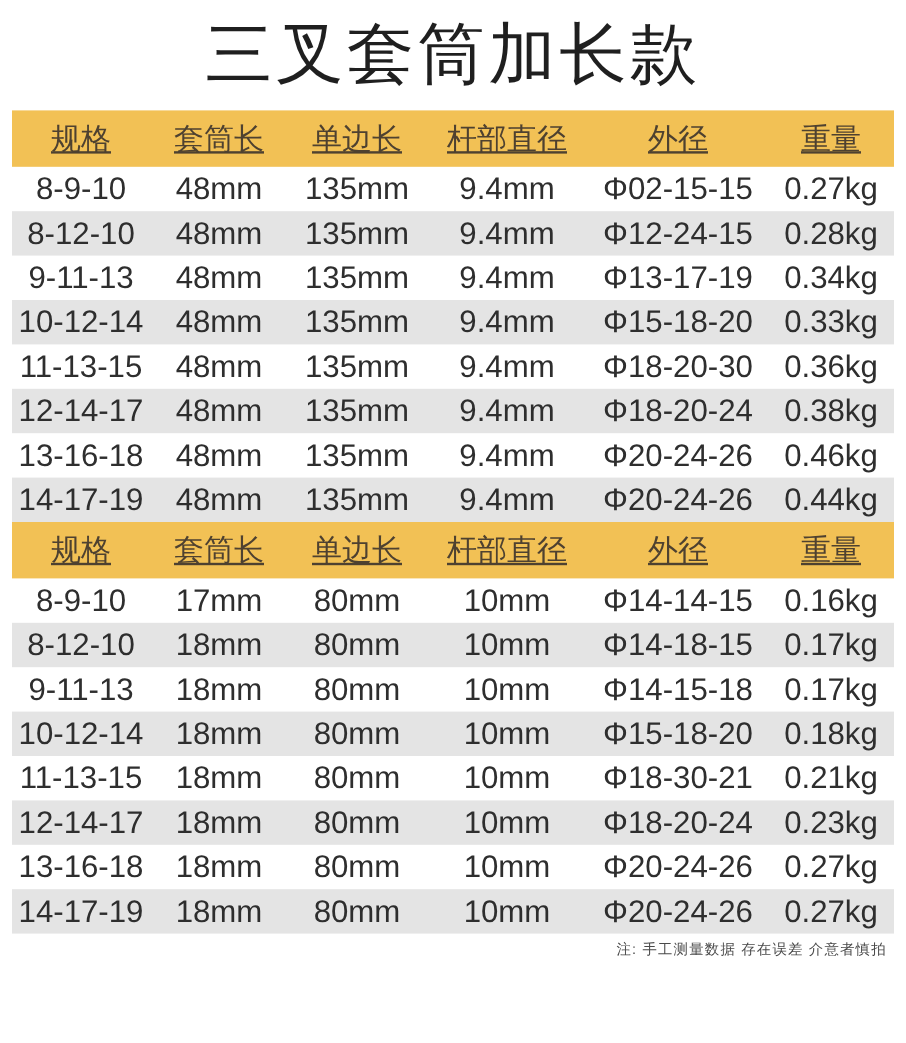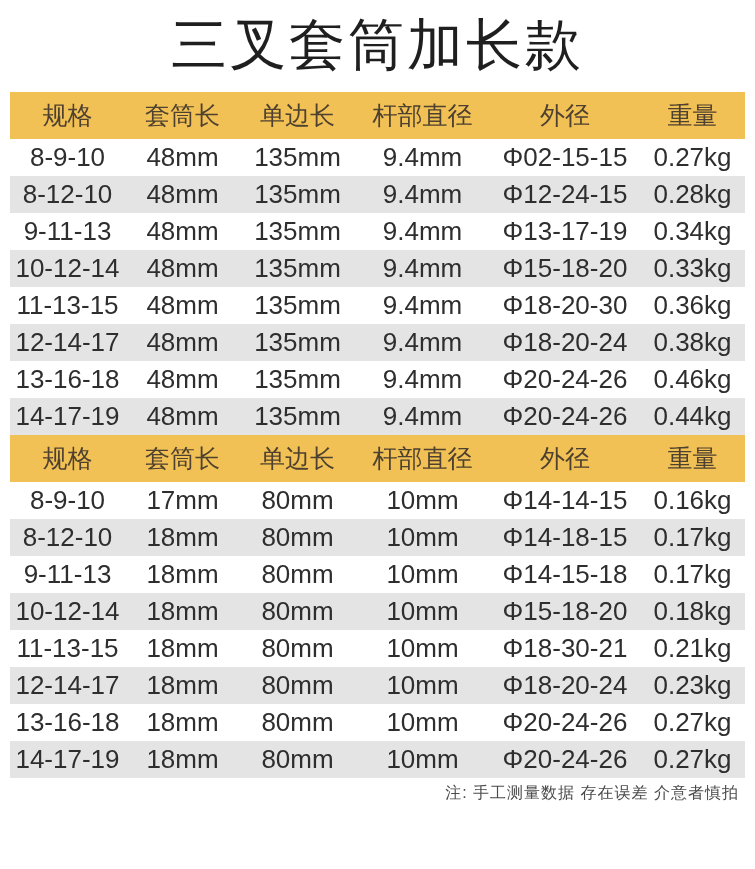--- a/index.html
+++ b/index.html
@@ -47,38 +47,39 @@
   table.spec-table col.c6 { width: 105px; }
   table.spec-table th {
     height: 47px;
     background: var(--header-bg, #F2C155);
     color: var(--header-text, #4E4130);
     font-size: 25px;
     font-weight: 400;
     text-align: center;
     padding: 0;
     white-space: nowrap;
+    text-decoration: underline;
   }
   table.spec-table td {
     height: 37px;
     font-size: 26px;
     font-weight: 400;
     color: var(--row-text, #2e2e2e);
     text-align: center;
     padding: 0;
     white-space: nowrap;
   }
   table.spec-table tr.alt td {
     background: var(--row-alt-bg, #E4E4E4);
   }
   .footnote {
     margin-top: 5px;
     padding-right: 16px;
     text-align: right;
-    font-size: 16px;
+    font-size: 12px;
     color: var(--note-text, #4a4a4a);
     letter-spacing: 1px;
   }
 </style>
 </head>
 <body>
 
 <div class="page">
 
   <section>

